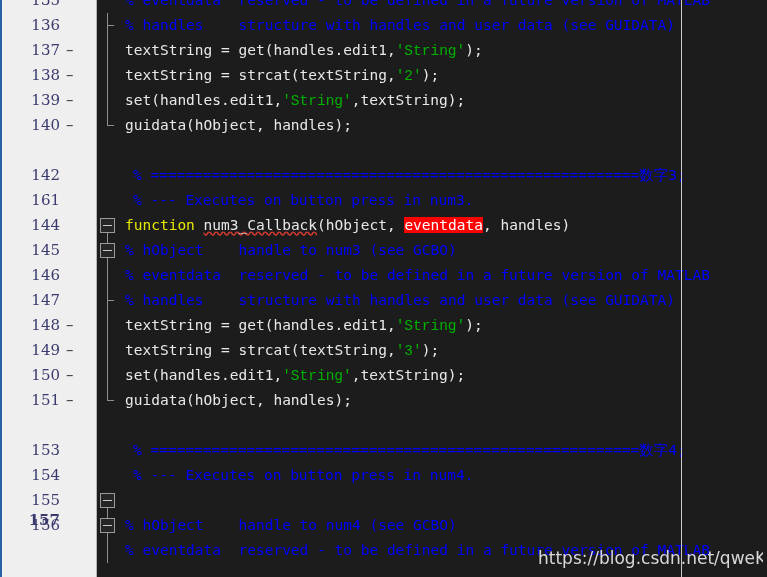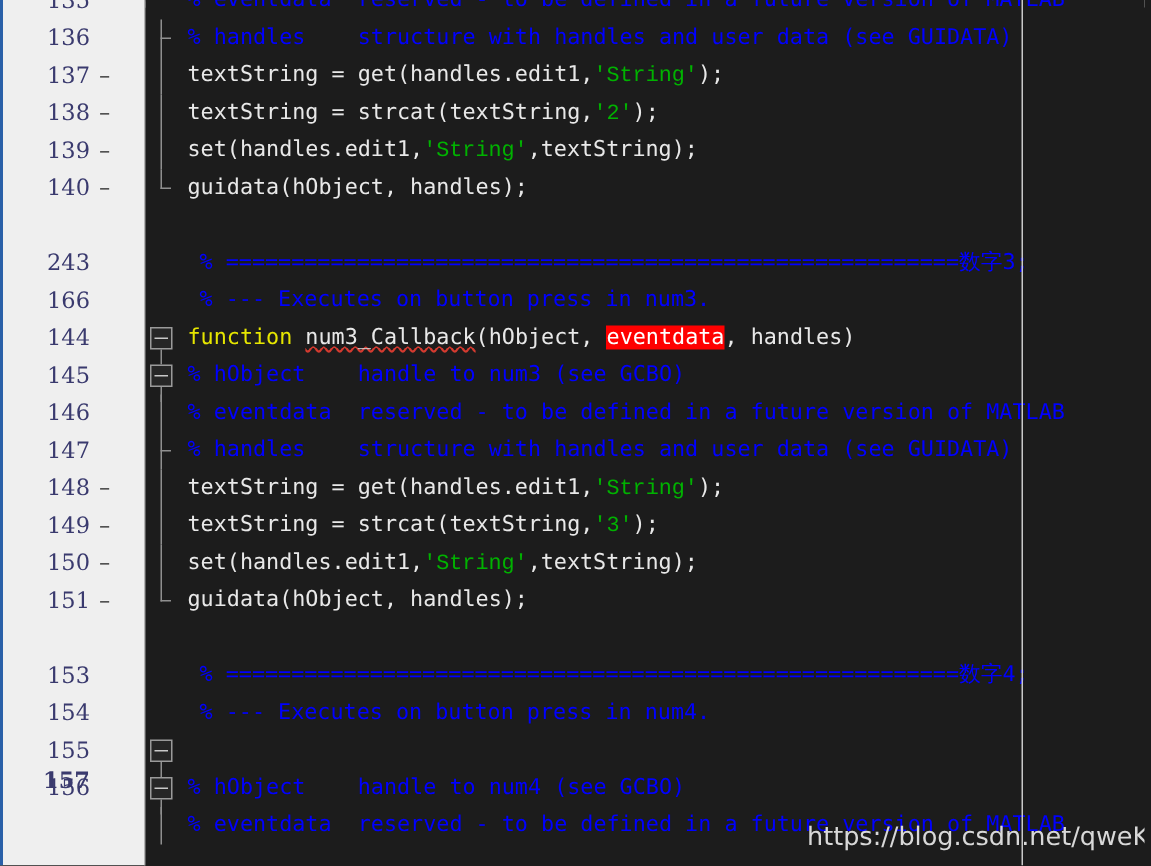--- a/index.html
+++ b/index.html
@@ -110,24 +110,24 @@
       </div>
       <div class="gutrow" style="top: 88px;">
         <div class="gutnum">139</div>
         <div class="gutdash">–</div>
       </div>
       <div class="gutrow" style="top: 113px;">
         <div class="gutnum">140</div>
         <div class="gutdash">–</div>
       </div>
       <div class="gutrow" style="top: 163px;">
-        <div class="gutnum">243</div>
+        <div class="gutnum">142</div>
       </div>
       <div class="gutrow" style="top: 188px;">
-        <div class="gutnum">166</div>
+        <div class="gutnum">161</div>
       </div>
       <div class="gutrow" style="top: 213px;">
         <div class="gutnum">144</div>
       </div>
       <div class="gutrow" style="top: 238px;">
         <div class="gutnum">145</div>
       </div>
       <div class="gutrow" style="top: 263px;">
         <div class="gutnum">146</div>
       </div>

